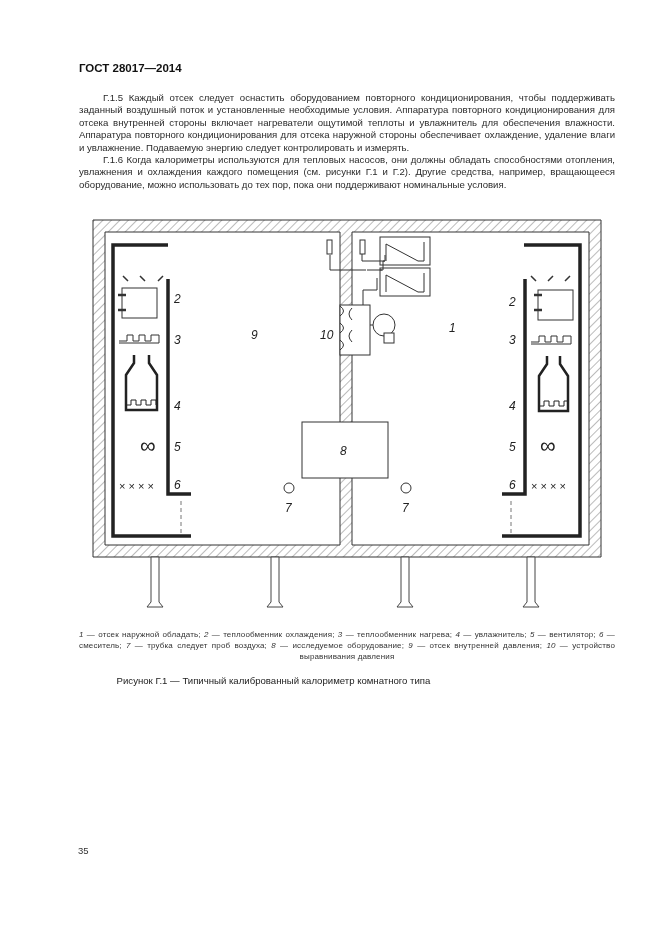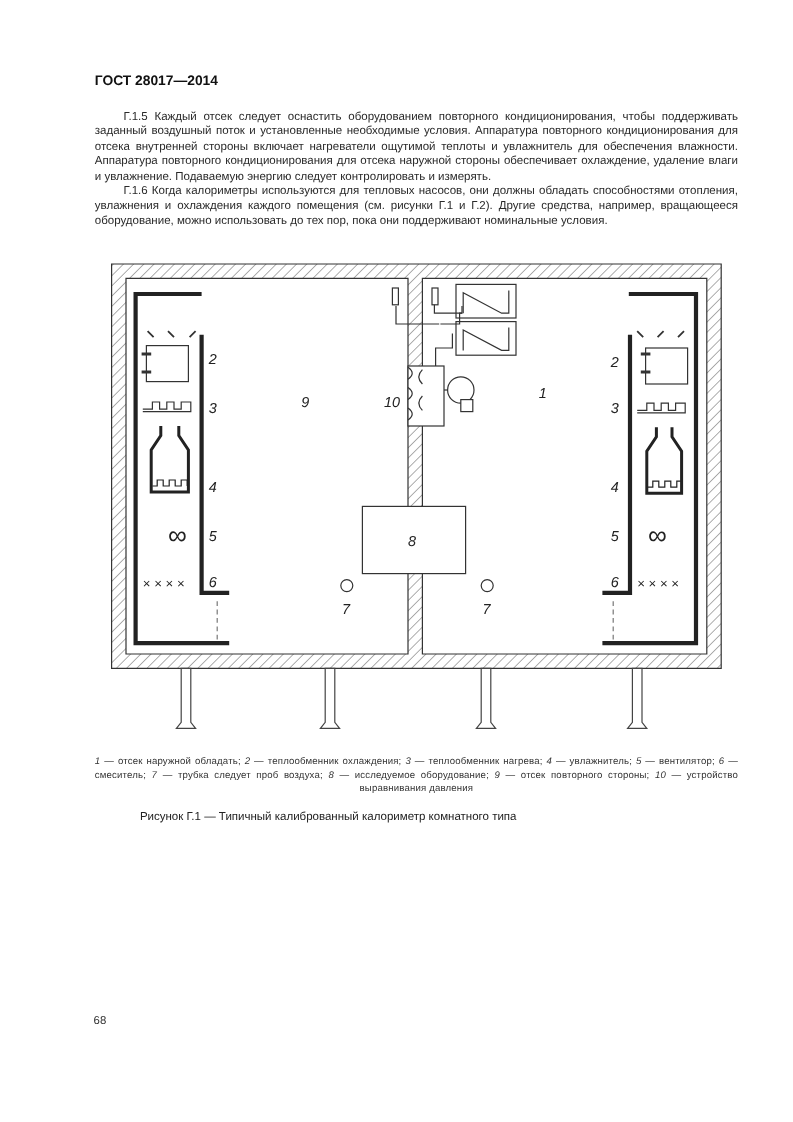--- a/index.html
+++ b/index.html
@@ -137,19 +137,19 @@
 
 <div class="legend">
   <span class="num">1</span><span> — отсек наружной обладать; </span>
   <span class="num">2</span><span> — теплообменник охлаждения; </span>
   <span class="num">3</span><span> — теплообменник нагрева; </span>
   <span class="num">4</span><span> — увлажнитель; </span>
   <span class="num">5</span><span> — вентилятор; </span>
   <span class="num">6</span><span> — смеситель; </span>
   <span class="num">7</span><span> — трубка следует проб воздуха; </span>
   <span class="num">8</span><span> — исследуемое оборудование; </span>
-  <span class="num">9</span><span> — отсек повторного стороны; </span>
+  <span class="num">9</span><span> — отсек внутренней давления; </span>
   <span class="num">10</span><span> — устройство выравнивания давления</span>
 </div>
 
 <div class="caption">Рисунок Г.1 — Типичный калиброванный калориметр комнатного типа</div>
 
-<div class="page-number">68</div>
+<div class="page-number">35</div>
 
 </body></html>

